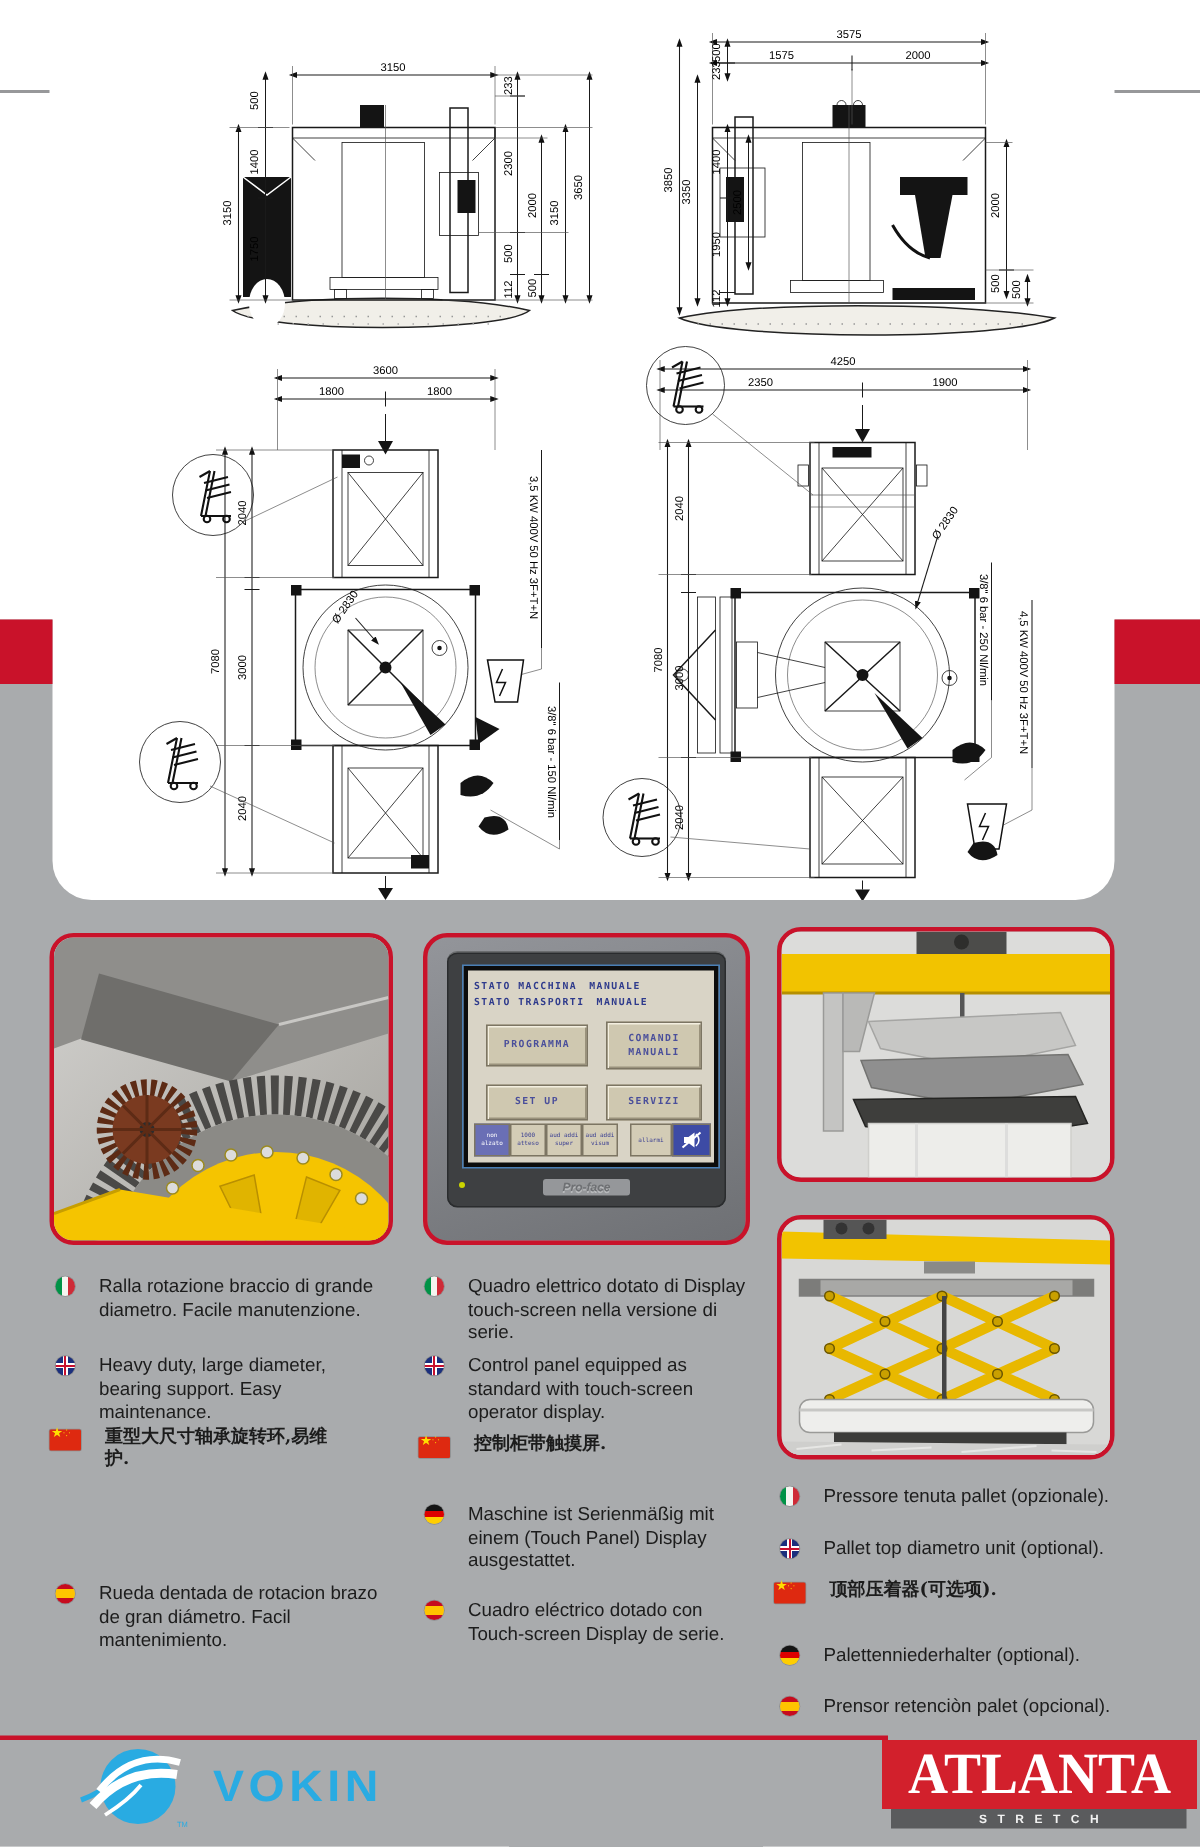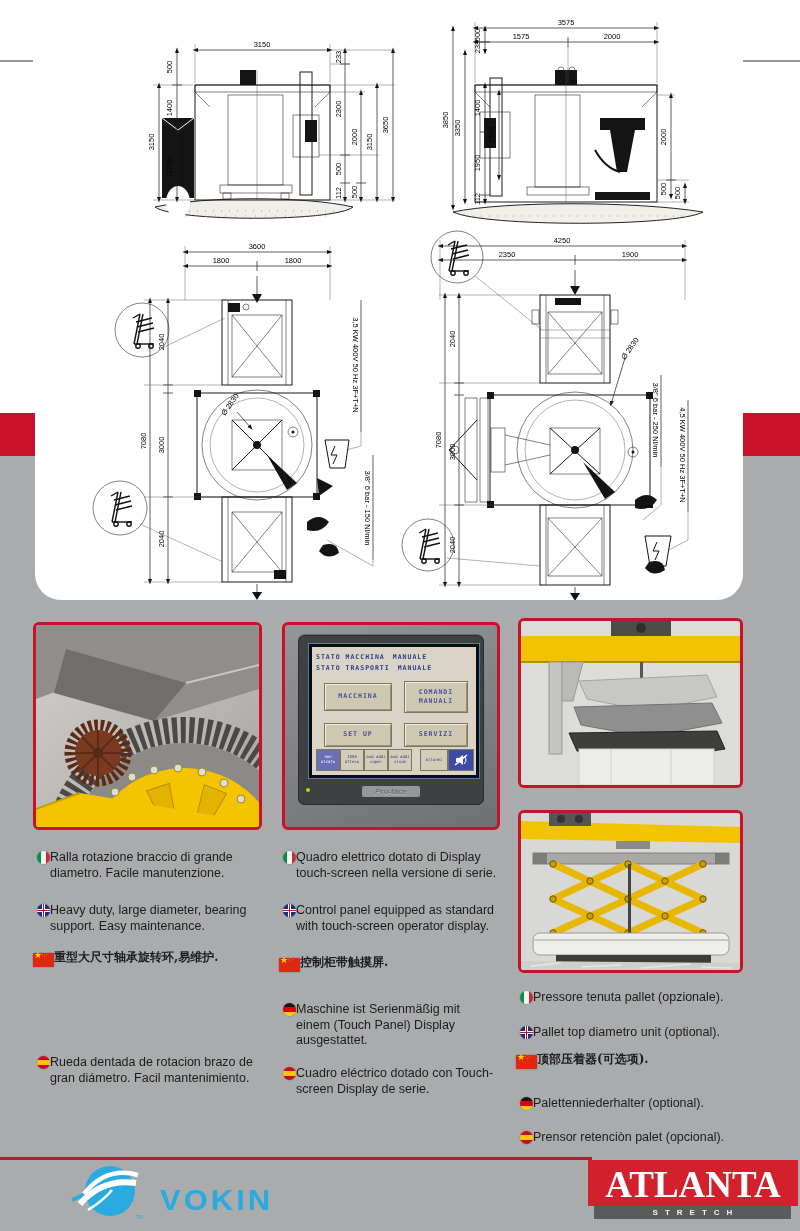--- a/index.html
+++ b/index.html
@@ -16,21 +16,21 @@
   .tickline{position:absolute;top:60px;height:2px;background:#97989a}
   .tickline.l{left:0;width:33px}.tickline.r{left:743px;width:57px}
   svg.draw{position:absolute;left:35px;top:0;width:708px;height:600px}
   svg.draw .ln{stroke:#1a1a1a;stroke-width:.7;fill:none}
   svg.draw .ex{stroke:#555;stroke-width:.45;fill:none}
   svg.draw .ot{stroke:#1a1a1a;stroke-width:1;fill:none}
   svg.draw .th{stroke:#1a1a1a;stroke-width:.55;fill:none}
   svg.draw .fl{fill:#141414}
   svg.draw text{font:7.5px "Liberation Sans",sans-serif;fill:#000}
   
-  .photo{position:absolute;border:3px solid var(--red);border-radius:6px;
+  .photo{position:absolute;border:3px solid var(--red);border-radius:16px;
          overflow:hidden;background:#b9b9b7}
   .p1{left:33px;top:622px;width:223px;height:202px}
   .p2{left:282px;top:622px;width:212px;height:202px}
   .p3{left:518px;top:618px;width:219px;height:164px}
   .p4{left:518px;top:810px;width:219px;height:157px}
   
   .bezel{position:absolute;left:13px;top:9px;width:186px;height:170px;background:#3e4042;
          border-radius:7px;border-top:1px solid #6a6c6e;box-shadow:inset 0 0 0 1px #2a2c2e}
   .screen{position:absolute;left:11px;top:9px;width:164px;height:128px;background:#d9d4c6;
           border:3px solid #0c0c0c;outline:1px solid #4a7fb5}
@@ -43,39 +43,39 @@
   .sbtn{position:absolute;top:102px;height:20px;background:#d3ccb6;border:1px solid #7c7563;
         color:#3a3f92;font:4px "DejaVu Sans Mono",monospace;line-height:1.2;overflow:hidden;
         display:flex;align-items:center;justify-content:center;text-align:center;padding:0}
   .sbtn.hl{background:#6a6fb5;color:#fff}
   .sbtn.ic{background:#3d4ba5}
   .proface{position:absolute;left:64px;bottom:8px;width:58px;height:11px;background:#95979a;
            border-radius:2px;color:#6e7073;font:bold italic 8px "Liberation Sans",sans-serif;
            display:flex;align-items:center;justify-content:center;text-shadow:0 1px 0 #b8babc}
   .led{position:absolute;left:8px;bottom:13px;width:4px;height:4px;border-radius:50%;background:#ccd400}
   
-  .li{position:absolute;display:flex;gap:0}
+  .li{position:absolute;display:flex;gap:16px}
   .li p{margin:0;font-size:12.5px;line-height:1.24;color:#1c1c1c}
   .li.zh p{font-size:12px;line-height:1.25;font-weight:600;font-family:"DejaVu Serif",serif}
   .flag{width:13px;height:13px;border-radius:50%;flex:none;margin-top:1px;box-shadow:0 0 0 .5px #8a8b8d}
   .flag.it{background:linear-gradient(90deg,#009246 33%,#f4f5f0 33% 66%,#ce2b37 66%)}
   .flag.uk{background:
       linear-gradient(0deg,transparent 45%,#c8102e 45% 55%,transparent 55%),
       linear-gradient(90deg,transparent 45%,#c8102e 45% 55%,transparent 55%),
       linear-gradient(0deg,transparent 38%,#fff 38% 62%,transparent 62%),
       linear-gradient(90deg,transparent 38%,#fff 38% 62%,transparent 62%),
       #1b2f7d}
   .flag.de{background:linear-gradient(180deg,#141414 33%,#d00 33% 66%,#ffce00 66%)}
   .flag.es{background:linear-gradient(180deg,#c60b1e 27%,#ffc400 27% 73%,#c60b1e 73%)}
   .flag.cn{width:21px;height:14px;border-radius:1px;background:#de2910;position:relative;margin-top:3px}
   .flag.cn::before{content:"★";position:absolute;left:1px;top:-3px;color:#ffde00;font-size:9px}
   .flag.cn::after{content:"⁘";position:absolute;left:9px;top:-2px;color:#ffde00;font-size:6px}
   
   .footline{position:absolute;left:0;top:1157px;width:592px;height:3px;background:var(--red)}
-  .vokin{position:absolute;left:70px;top:1164px;display:flex;align-items:flex-end;gap:10px}
+  .vokin{position:absolute;left:52px;top:1164px;display:flex;align-items:center;gap:10px}
   .vokin .word{font-weight:bold;font-size:31px;letter-spacing:3px;color:var(--cyan);
                transform:scaleY(.95);font-family:"Liberation Sans",sans-serif}
   .vokin .tm{position:absolute;left:66px;top:50px;font-size:5px;color:var(--cyan)}
   .atl{position:absolute;left:588px;top:1160px;width:210px;height:46px;background:#d2202c;
        display:flex;align-items:center;justify-content:center}
   .atl .word{font-family:"Liberation Serif",serif;font-weight:bold;font-size:37px;color:#fff;
              transform:scaleY(1.05);letter-spacing:0}
   .stretch{position:absolute;left:594px;top:1206px;width:197px;height:13px;background:#5a5b5d;
            color:#f2f2f2;font-size:8px;font-weight:bold;letter-spacing:7px;text-indent:7px;
            display:flex;align-items:center;justify-content:center}
@@ -449,21 +449,21 @@
     <div class="bezel">
       <div class="screen">
         <div class="stline" style="top:6px">
           <span>STATO MACCHINA</span>
           <span>MANUALE</span>
         </div>
         <div class="stline" style="top:17px">
           <span>STATO TRASPORTI</span>
           <span>MANUALE</span>
         </div>
-        <div class="tbtn" style="left:12px;top:36px;width:66px;height:26px">MACCHINA</div>
+        <div class="tbtn" style="left:12px;top:36px;width:66px;height:26px">PROGRAMMA</div>
         <div class="tbtn" style="left:92px;top:34px;width:62px;height:30px">COMANDI MANUALI</div>
         <div class="tbtn" style="left:12px;top:76px;width:66px;height:22px">SET UP</div>
         <div class="tbtn" style="left:92px;top:76px;width:62px;height:22px">SERVIZI</div>
         <div class="sbtn hl" style="left:4px;width:22px">non alzato</div>
         <div class="sbtn" style="left:28px;width:22px">1000 atteso</div>
         <div class="sbtn" style="left:52px;width:22px">aud addi super</div>
         <div class="sbtn" style="left:76px;width:22px">aud addi visum</div>
         <div class="sbtn" style="left:108px;width:26px">allarmi</div>
         <div class="sbtn ic" style="left:136px;width:24px">
           <svg width="14" height="14" viewBox="0 0 14 14">

